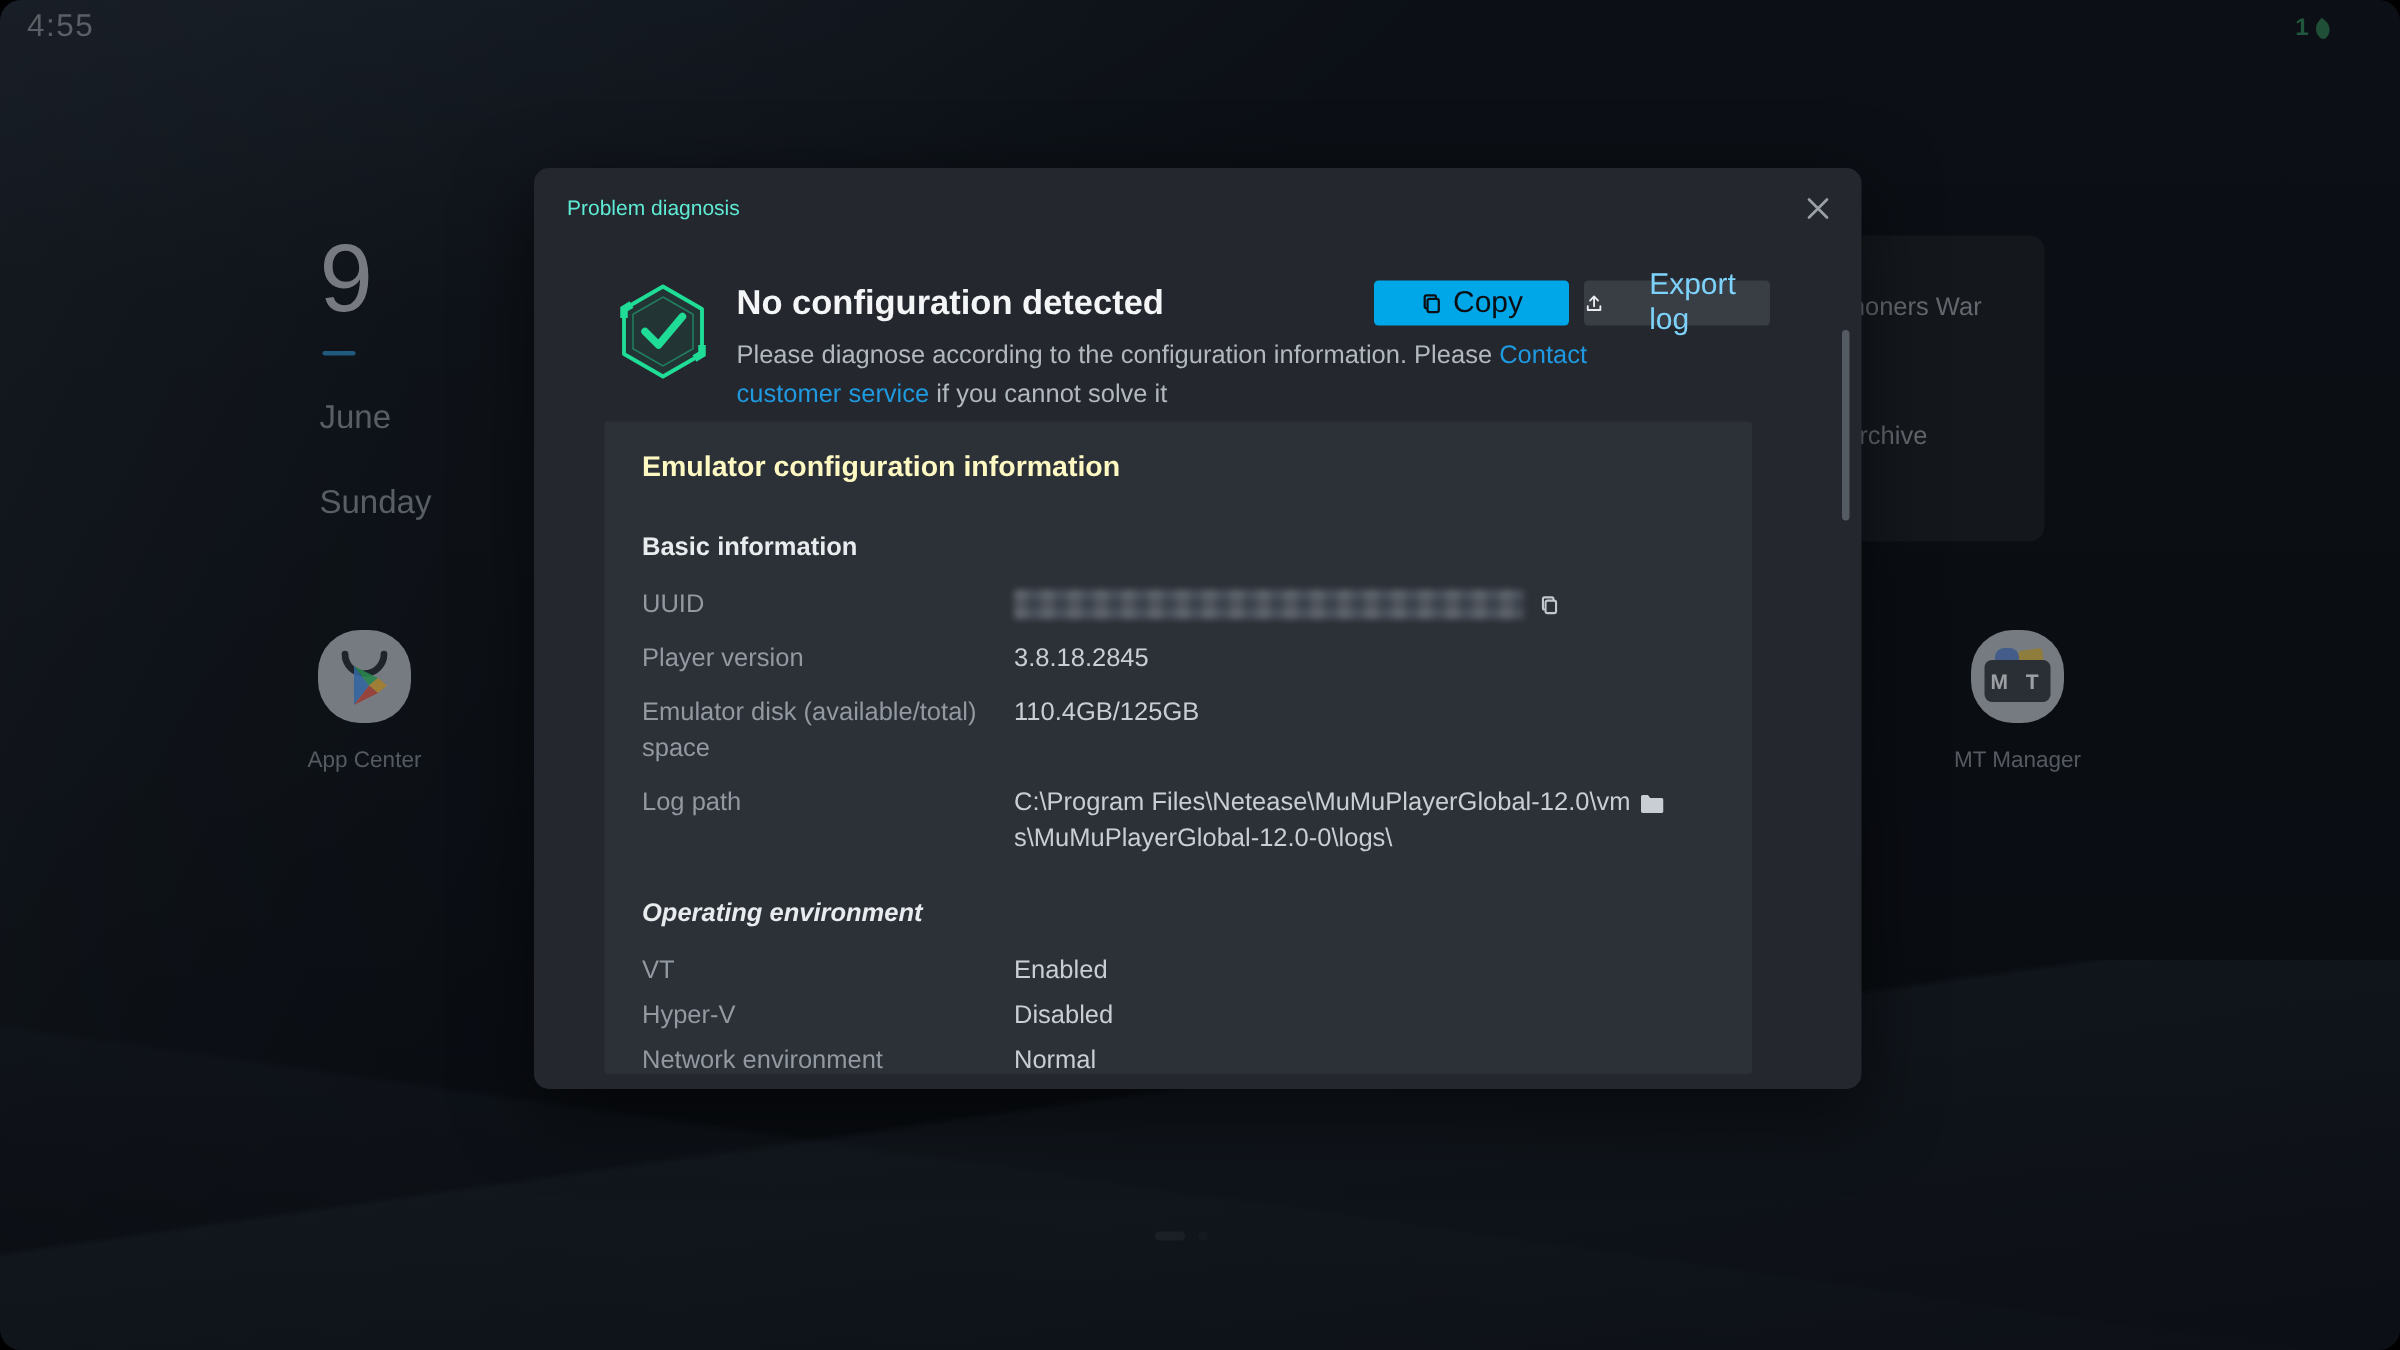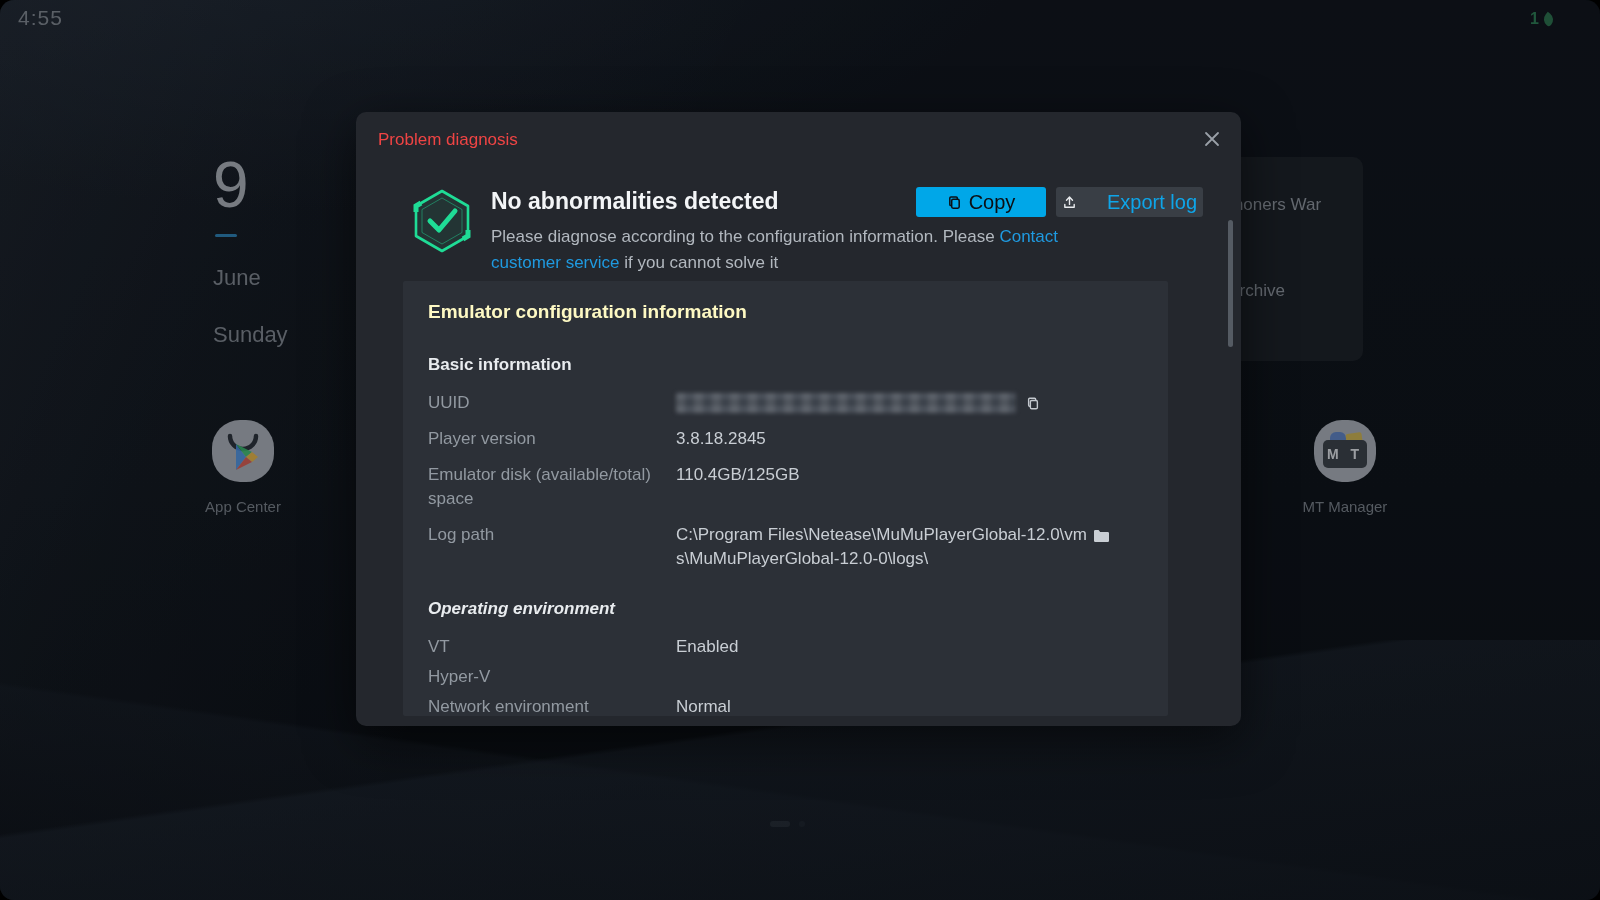--- a/index.html
+++ b/index.html
@@ -51,32 +51,32 @@
 
   .page-indicator { position:absolute; left:770px; top:821px; display:flex; align-items:center; gap:9px; }
   .pi-pill { width:20px; height:6px; border-radius:3px; background:#646a72; }
   .pi-dot  { width:6px; height:6px; border-radius:50%; background:#343a42; }
 
   .dim { position:absolute; inset:0; background:rgba(4,6,10,0.30); }
 
   
   .dialog { position:absolute; left:356px; top:112px; width:885px; height:614px; background:#24272d; border-radius:10px;
             box-shadow:0 14px 50px rgba(0,0,0,0.55); z-index:20; }
-  .dlg-title { position:absolute; left:22px; top:18px; font-size:17px; color:#ef4444; }
+  .dlg-title { position:absolute; left:22px; top:18px; font-size:14px; color:#5eead4; }
   .dlg-close { position:absolute; right:16px; top:14px; width:26px; height:26px; display:flex; align-items:center; justify-content:center; cursor:pointer; }
 
   .hex-icon { position:absolute; left:52px; top:74px; width:68px; height:70px; }
   .status-title { position:absolute; left:135px; top:76px; font-size:23px; font-weight:bold; color:#f3f5f7; }
   .status-desc { position:absolute; left:135px; top:112px; width:635px; font-size:17px; line-height:26px; color:#b2b8bf; }
   .link { color:#1f9ae0; cursor:pointer; }
 
   .btn-row { position:absolute; left:560px; top:75px; display:flex; gap:10px; }
   .btn { height:30px; display:flex; align-items:center; justify-content:center; gap:7px; font-size:20px; border-radius:3px; cursor:pointer; }
   .btn-copy { width:130px; background:#00a7e8; color:#0b0f14; }
-  .btn-export { width:147px; background:#393e45; color:#0ea5e9;gap:30px; }
+  .btn-export { width:124px; background:#393e45; color:#7dd3fc;gap:30px; }
 
   .cfg-panel { position:absolute; left:47px; top:169px; width:765px; height:435px; background:#2c3037; border-radius:2px;
                padding:20px 25px; overflow:hidden; }
   .cfg-title { font-size:19px; font-weight:600; color:#fef9c3; margin-bottom:32px; }
   .cfg-heading { font-size:17px; font-weight:600; color:#e9ecef; margin-bottom:16px; }
   .cfg-row { display:grid; grid-template-columns:248px 1fr; margin-bottom:12px; font-size:17px; line-height:24px; }
   .cfg-label { color:#9299a1; }
   .cfg-label.narrow { max-width:180px; }
   .cfg-value { color:#c9ced4; }
   .val-flex { display:flex; align-items:center; gap:10px; }
@@ -160,21 +160,21 @@
     <div class="hex-icon">
       <svg width="68" height="70" viewBox="0 0 68 70">
         <path d="M34 5 L60 20 L60 50 L34 65 L8 50 L8 20 Z" fill="rgba(31,220,150,0.07)" stroke="#1fdc96" stroke-width="2.6" stroke-linejoin="round"></path>
         <path d="M34 12 L54 23.5 L54 46.5 L34 58 L14 46.5 L14 23.5 Z" fill="none" stroke="#1fdc96" stroke-width="1" opacity="0.45"></path>
         <path d="M8 26 L8 20 L13 17" stroke="#1fdc96" stroke-width="5" fill="none"></path>
         <path d="M60 44 L60 50 L55 53" stroke="#1fdc96" stroke-width="5" fill="none"></path>
         <path d="M22 35 L31 44 L47 25" stroke="#1fdc96" stroke-width="5" fill="none" stroke-linecap="round" stroke-linejoin="round"></path>
       </svg>
     </div>
 
-    <div class="status-title">No abnormalities detected</div>
+    <div class="status-title">No configuration detected</div>
 
     <div class="btn-row">
       <div class="btn btn-copy">
         <svg width="15" height="15" viewBox="0 0 16 16">
           <rect x="5" y="4.5" width="8" height="9.5" rx="1.5" fill="none" stroke="#0b0f14" stroke-width="1.6"></rect>
           <path d="M11 4.5 V3.2 A1.2 1.2 0 0 0 9.8 2 H4.2 A1.2 1.2 0 0 0 3 3.2 V10 a1.2 1.2 0 0 0 1.2 1.2 H5" fill="none" stroke="#0b0f14" stroke-width="1.6"></path>
         </svg>
         <span>Copy</span>
       </div>
       <div class="btn btn-export">
@@ -225,20 +225,21 @@
 
       <div class="cfg-heading sec-gap">Operating environment</div>
 
       <div class="cfg-row" style="margin-bottom:6px">
         <div class="cfg-label">VT</div>
         <div class="cfg-value">Enabled</div>
       </div>
 
       <div class="cfg-row" style="margin-bottom:6px">
         <div class="cfg-label">Hyper-V</div>
+        <div class="cfg-value">Disabled</div>
       </div>
 
       <div class="cfg-row">
         <div class="cfg-label narrow">Network environment detection</div>
         <div class="cfg-value">Normal</div>
       </div>
     </div>
   </div>
 
 </div>

